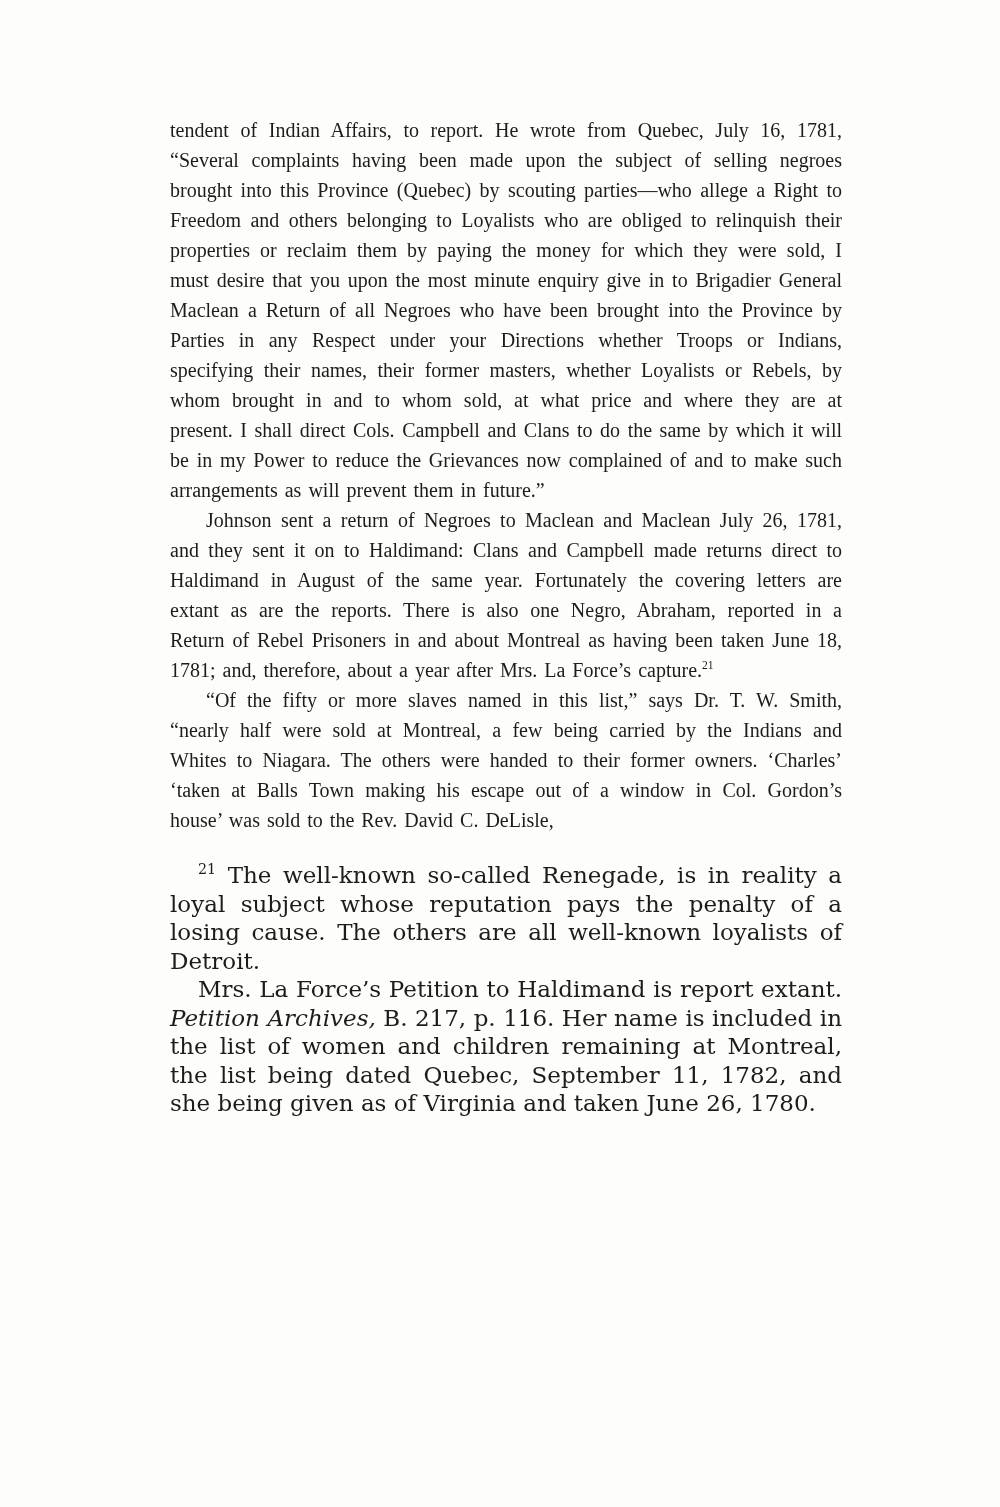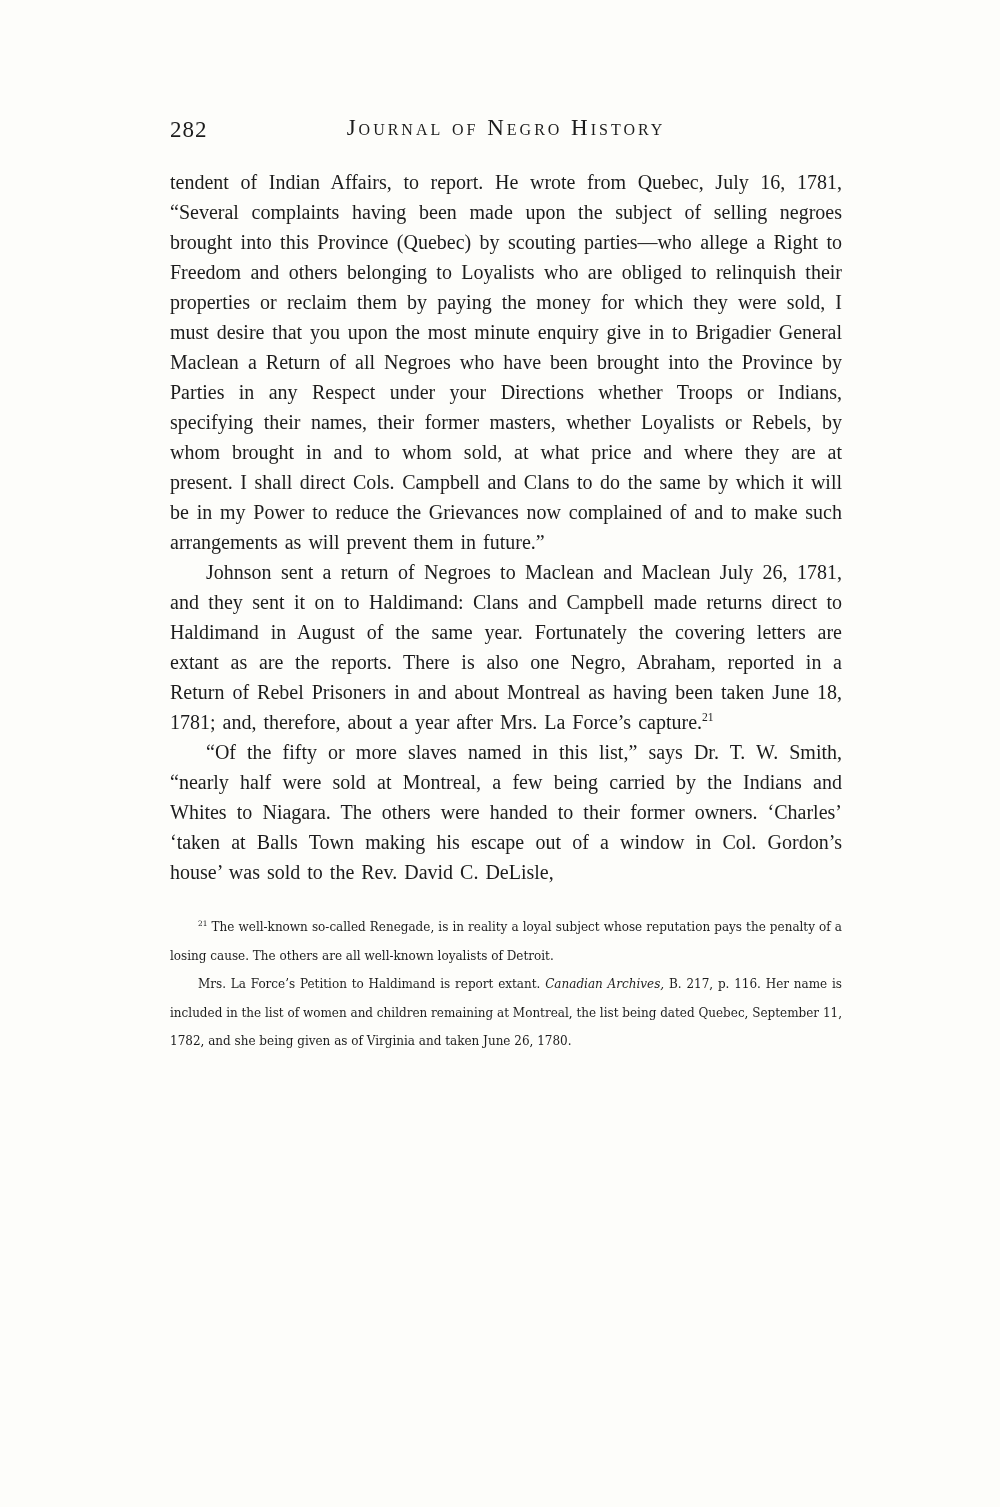--- a/index.html
+++ b/index.html
@@ -56,44 +56,40 @@
     font-size:0.58em;
     vertical-align:super;
     line-height:0;
   }
 
   .footnotes {
     margin-top:26px;
   }
   .footnotes p {
     font-family:"DejaVu Serif", serif;
-    font-size:12px;
+    font-size:23px;
     line-height:28.5px;
     text-align:justify;
     text-indent:28px;
   }
   .footnotes sup.fn-ref { font-size:0.62em; }
   .footnotes .it { font-style:italic; }
 </style>
 </head>
 <body>
 
 <div class="page">
   <div class="content">
 
-    <div class="running-header">
-      <span class="page-num">282</span>
-      <span class="journal-title">Journal of Negro History</span>
-    </div>
 
     <div class="body-text">
       <p>tendent of Indian Affairs, to report.  He wrote from Quebec, July 16, 1781, “Several complaints having been made upon the subject of selling negroes brought into this Province (Quebec) by scouting parties—who allege a Right to Freedom and others belonging to Loyalists who are obliged to relinquish their properties or reclaim them by paying the money for which they were sold, I must desire that you upon the most minute enquiry give in to Brigadier General Maclean a Return of all Negroes who have been brought into the Province by Parties in any Respect under your Directions whether Troops or Indians, specifying their names, their former masters, whether Loyalists or Rebels, by whom brought in and to whom sold, at what price and where they are at present.  I shall direct Cols. Campbell and Clans to do the same by which it will be in my Power to reduce the Grievances now complained of and to make such arrangements as will prevent them in future.”</p>
       <p class="indent"><span>Johnson sent a return of Negroes to Maclean and Maclean July 26, 1781, and they sent it on to Haldimand: Clans and Campbell made returns direct to Haldimand in August of the same year.  Fortunately the covering letters are extant as are the reports.  There is also one Negro, Abraham, reported in a Return of Rebel Prisoners in and about Montreal as having been taken June 18, 1781; and, therefore, about a year after Mrs. La Force’s capture.</span><sup class="fn-ref">21</sup></p>
       <p class="indent">“Of the fifty or more slaves named in this list,” says Dr. T. W. Smith, “nearly half were sold at Montreal, a few being carried by the Indians and Whites to Niagara.  The others were handed to their former owners.  ‘Charles’ ‘taken at Balls Town making his escape out of a window in Col. Gordon’s house’ was sold to the Rev. David C. DeLisle,</p>
     </div>
 
     <div class="footnotes">
       <p><sup class="fn-ref">21</sup><span> The well-known so-called Renegade, is in reality a loyal subject whose reputation pays the penalty of a losing cause.  The others are all well-known loyalists of Detroit.</span></p>
-      <p><span>Mrs. La Force’s Petition to Haldimand is report extant.  </span><span class="it">Canadian Archives,</span><span> B. 217, p. 116.  Her name is included in the list of women and children remaining at Montreal, the list being dated Quebec, September 11, 1782, and she being given as of Virginia and taken June 26, 1780.</span></p>
+      <p><span>Mrs. La Force’s Petition to Haldimand is report extant.  </span><span class="it">Petition Archives,</span><span> B. 217, p. 116.  Her name is included in the list of women and children remaining at Montreal, the list being dated Quebec, September 11, 1782, and she being given as of Virginia and taken June 26, 1780.</span></p>
     </div>
 
   </div>
 </div>
 
 </body></html>

